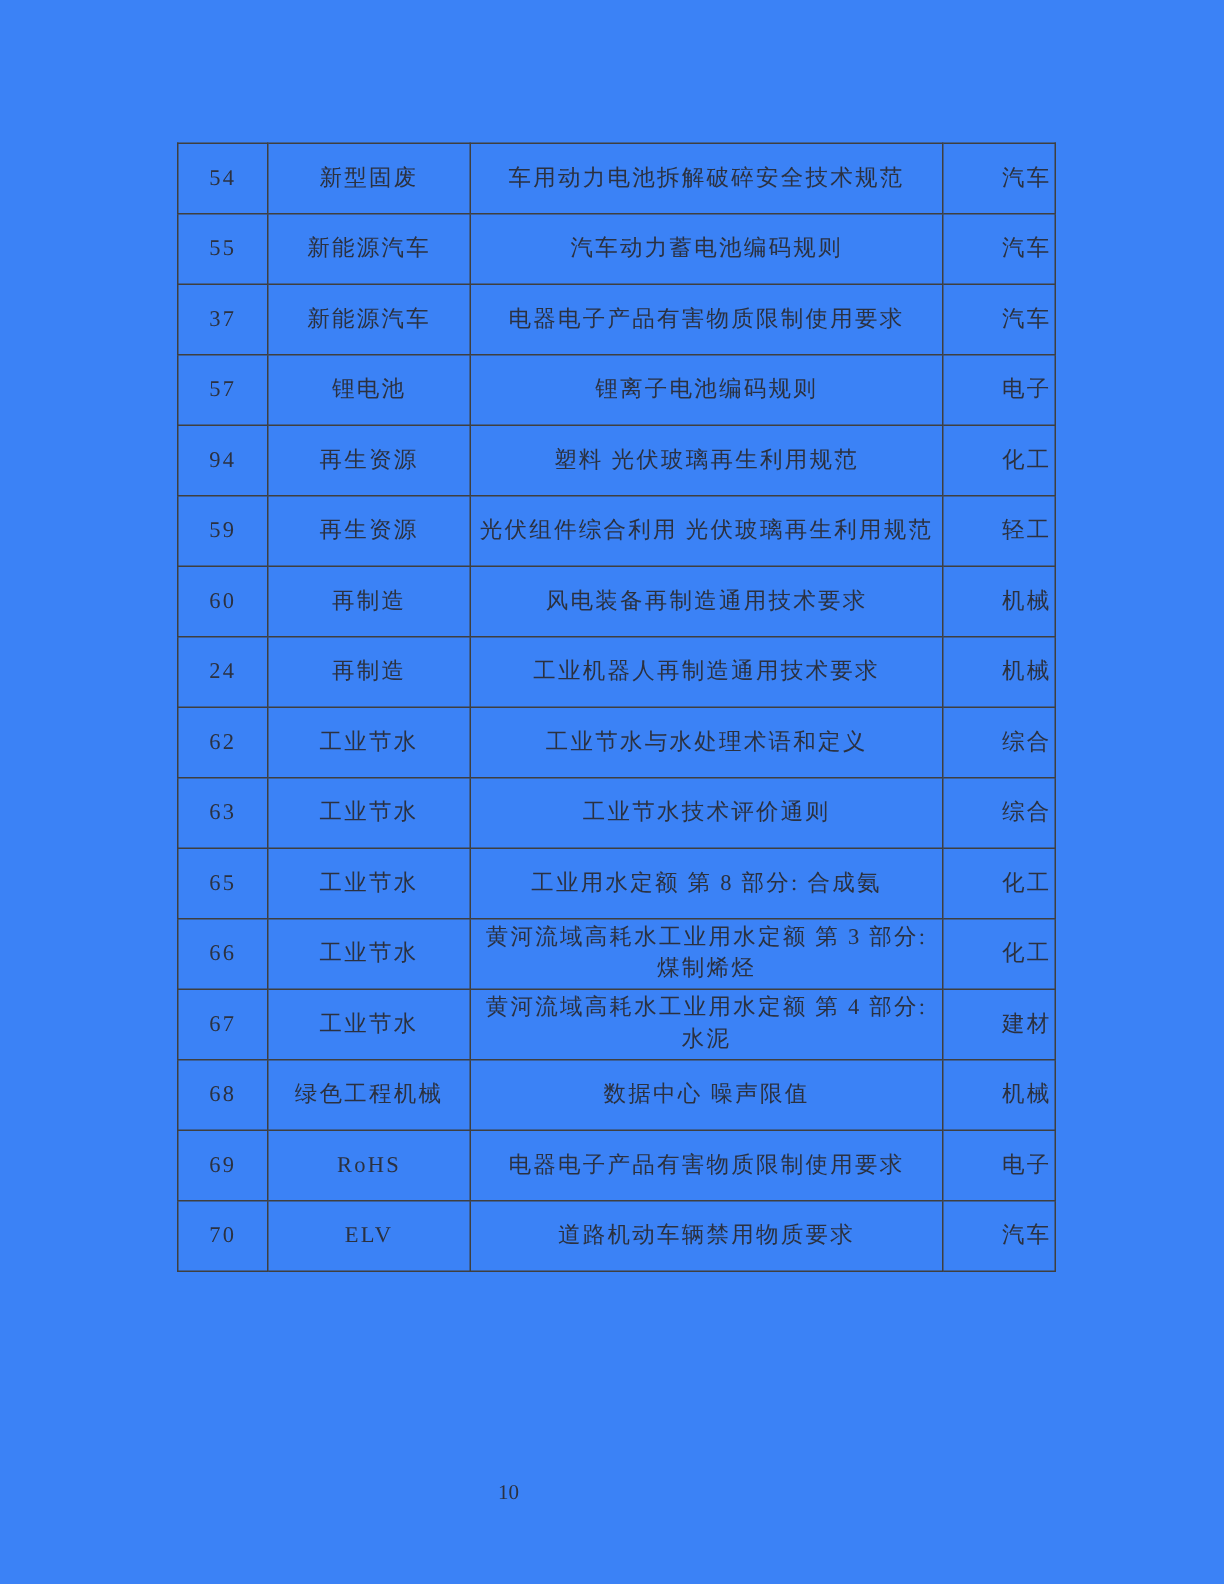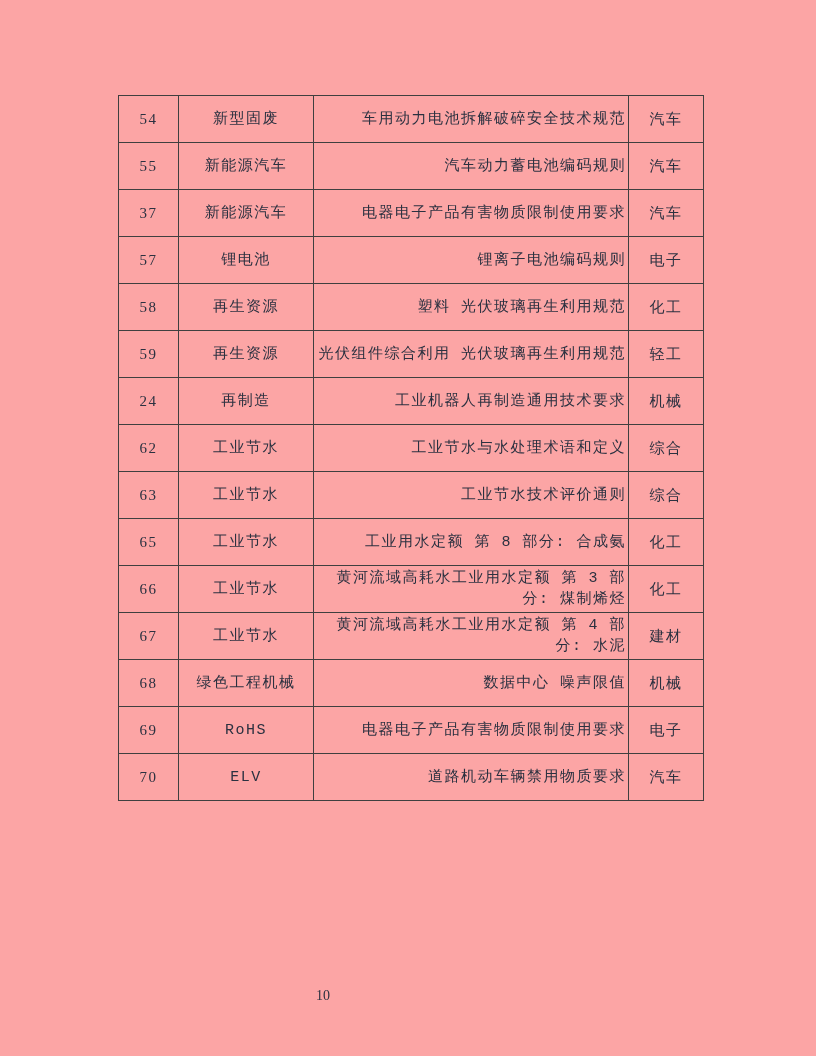--- a/index.html
+++ b/index.html
@@ -4,21 +4,21 @@
 <style>
   html, body {
     margin: 0;
     padding: 0;
     background: #ffffff;
   }
   .page {
     position: relative;
     width: 816px;
     height: 1056px;
-    background: #fca5a5;
+    background: #3b82f6;
     font-family: "Liberation Serif", "DejaVu Serif", serif;
     color: #2b3140;
     overflow: hidden;
   }
   table.doc-table {
     position: absolute;
     left: 118px;
     top: 95px;
     width: 585px;
     border-collapse: collapse;
@@ -33,40 +33,39 @@
     letter-spacing: 1.5px;
     padding: 1px 2px;
     overflow: hidden;
   }
   td.col-no {
     text-align: center;
     letter-spacing: 0;
   }
   td.col-cat {
     text-align: center;
-    font-family: Liberation Mono, monospace;
   }
   td.col-std {
-    text-align: right;
+    text-align: center;
     padding-left: 7px;
     padding-right: 5px;
-    font-family: Liberation Mono, monospace;
   }
   td.col-ind {
-    text-align: center;
+    text-align: right;
   }
   .page-number {
     position: absolute;
     top: 988px;
     left: 0;
     width: 646px;
     text-align: center;
     font-size: 14px;
     letter-spacing: 0;
     color: #2b3140;
+    padding-left: 16px;
   }
 </style>
 </head>
 <body>
 
 <div class="page">
 
   <table class="doc-table">
     <colgroup>
       <col style="width:60px">
@@ -93,30 +92,36 @@
           <td class="col-std">电器电子产品有害物质限制使用要求</td>
           <td class="col-ind">汽车</td>
         </tr>
         <tr>
           <td class="col-no">57</td>
           <td class="col-cat">锂电池</td>
           <td class="col-std">锂离子电池编码规则</td>
           <td class="col-ind">电子</td>
         </tr>
         <tr>
-          <td class="col-no">58</td>
+          <td class="col-no">94</td>
           <td class="col-cat">再生资源</td>
           <td class="col-std">塑料 光伏玻璃再生利用规范</td>
           <td class="col-ind">化工</td>
         </tr>
         <tr>
           <td class="col-no">59</td>
           <td class="col-cat">再生资源</td>
           <td class="col-std">光伏组件综合利用 光伏玻璃再生利用规范</td>
           <td class="col-ind">轻工</td>
+        </tr>
+        <tr>
+          <td class="col-no">60</td>
+          <td class="col-cat">再制造</td>
+          <td class="col-std">风电装备再制造通用技术要求</td>
+          <td class="col-ind">机械</td>
         </tr>
         <tr>
           <td class="col-no">24</td>
           <td class="col-cat">再制造</td>
           <td class="col-std">工业机器人再制造通用技术要求</td>
           <td class="col-ind">机械</td>
         </tr>
         <tr>
           <td class="col-no">62</td>
           <td class="col-cat">工业节水</td>

